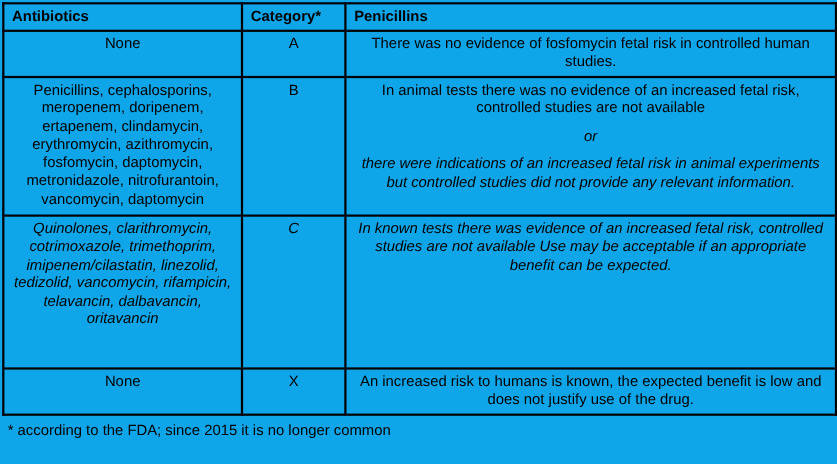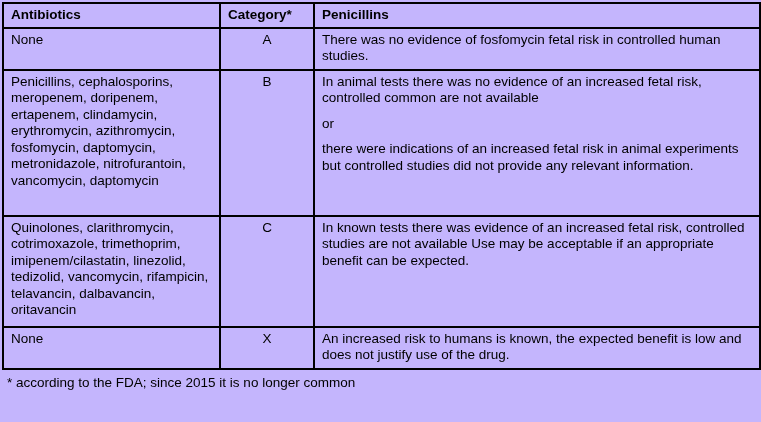--- a/index.html
+++ b/index.html
@@ -4,21 +4,21 @@
 <style>
   html, body {
     margin: 0;
     padding: 0;
     background: #ffffff;
   }
   .page {
     position: relative;
     width: 761px;
     height: 422px;
-    background: #c4b5fd;
+    background: #0ea5e9;
     font-family: "Liberation Sans", "DejaVu Sans", sans-serif;
     color: #000000;
     box-sizing: border-box;
     padding: 2px;
   }
   table.fda-table {
     border-collapse: collapse;
     table-layout: fixed;
     width: 757px;
   }
@@ -28,42 +28,44 @@
 
   table.fda-table th,
   table.fda-table td {
     border: 2px solid #000000;
     vertical-align: top;
     font-size: 13.5px;
     line-height: 16.5px;
     padding: 3px 7px 4px 7px;
     box-sizing: border-box;
     overflow: hidden;
+    text-align: center;
   }
   table.fda-table th {
     text-align: left;
     font-weight: bold;
     padding-top: 3px;
     padding-bottom: 3px;
   }
   tr.row-header { height: 23px; }
   tr.row-a      { height: 41px; }
-  tr.row-b      { height: 146px; }
-  tr.row-c      { height: 111px; }
+  tr.row-b      { height: 126px; }
+  tr.row-c      { height: 139px; font-style: italic; }
   tr.row-d      { height: 56px; }
   tr.row-x      { height: 39px; }
 
   td.cell-category {
     text-align: center;
   }
   td.cell-description p {
     margin: 0;
   }
   td.cell-description p + p {
     margin-top: 9px;
+    font-style: italic;
   }
   .footnote {
     margin-top: 5px;
     padding-left: 5px;
     font-size: 13.5px;
     line-height: 16px;
     color: #000000;
   }
 </style>
 </head>
@@ -88,21 +90,21 @@
         <td class="cell-antibiotics">None</td>
         <td class="cell-category">A</td>
         <td class="cell-description">
           <p>There was no evidence of fosfomycin fetal risk in controlled human studies.</p>
         </td>
       </tr>
       <tr class="row-b">
         <td class="cell-antibiotics">Penicillins, cephalosporins, meropenem, doripenem, ertapenem, clindamycin, erythromycin, azithromycin, fosfomycin, daptomycin, metronidazole, nitrofurantoin, vancomycin, daptomycin</td>
         <td class="cell-category">B</td>
         <td class="cell-description">
-          <p>In animal tests there was no evidence of an increased fetal risk, controlled common are not available</p>
+          <p>In animal tests there was no evidence of an increased fetal risk, controlled studies are not available</p>
           <p>or</p>
           <p>there were indications of an increased fetal risk in animal experiments but controlled studies did not provide any relevant information.</p>
         </td>
       </tr>
       <tr class="row-c">
         <td class="cell-antibiotics">Quinolones, clarithromycin, cotrimoxazole, trimethoprim, imipenem/cilastatin, linezolid, tedizolid, vancomycin, rifampicin, telavancin, dalbavancin, oritavancin</td>
         <td class="cell-category">C</td>
         <td class="cell-description">
           <p>In known tests there was evidence of an increased fetal risk, controlled studies are not available Use may be acceptable if an appropriate benefit can be expected.</p>
         </td>

